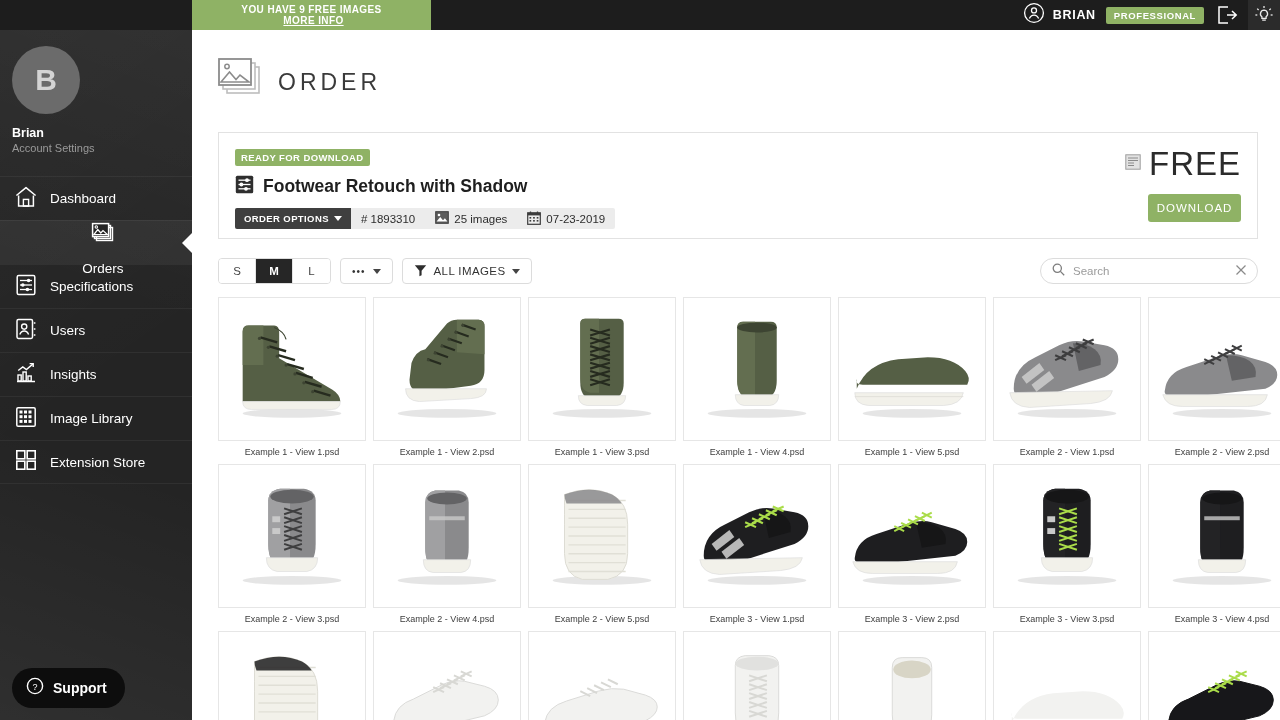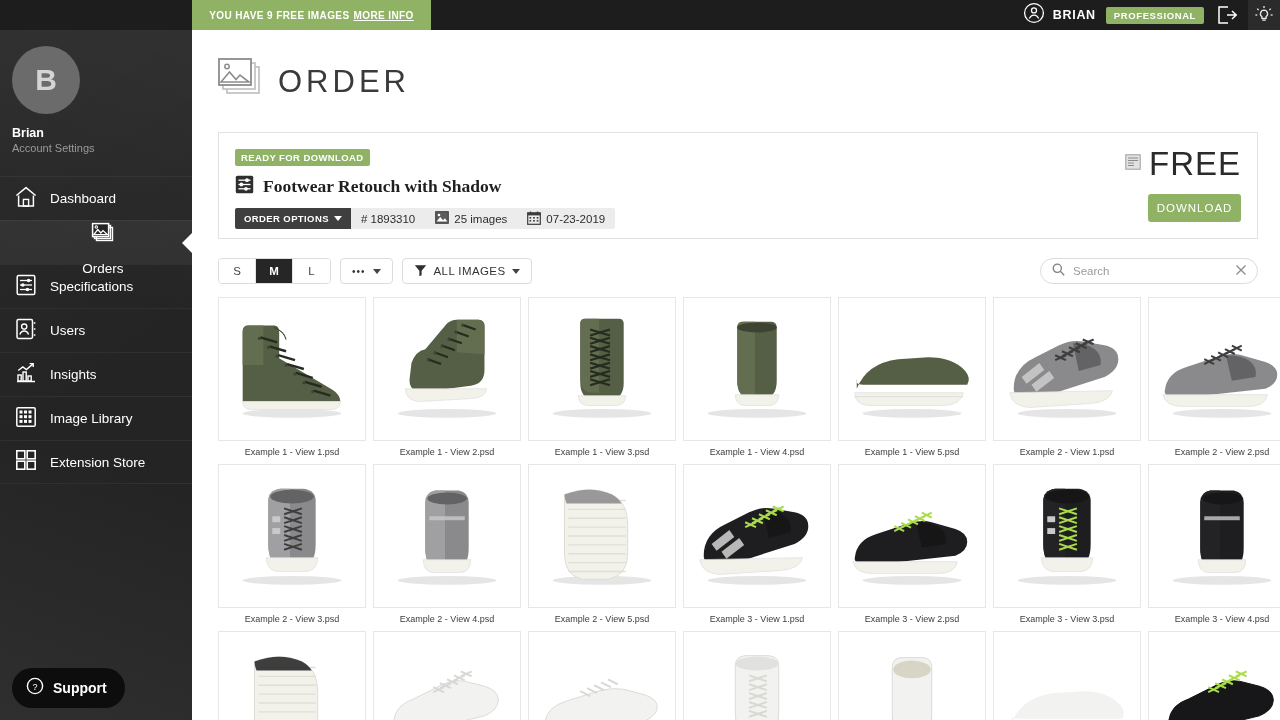--- a/index.html
+++ b/index.html
@@ -15,20 +15,21 @@
   .topbar {
     position: absolute; top: 0; left: 0; width: 1280px; height: 30px;
     background: #1d1d1d; z-index: 30;
   }
   .topbar-free {
     position: absolute; left: 192px; top: 0; width: 239px; height: 30px;
     background: #8fb265;
     display: flex; align-items: center; justify-content: center;
     color: #ffffff; font-size: 10px; font-weight: bold; letter-spacing: .4px;
     white-space: nowrap;
+    flex-direction: column;
   }
   .topbar-free .moreinfo { text-decoration: underline; margin-left: 4px; color:#fff; }
   .topbar-right {
     position: absolute; right: 0; top: 0; height: 30px;
     display: flex; align-items: center; gap: 10px; padding-right: 0;
   }
   .user-chunk { display: flex; align-items: center; gap: 8px; }
   .user-name { color: #ffffff; font-size: 12.5px; font-weight: bold; letter-spacing: .7px; }
   .badge-pro {
     background: #8fb265; color: #ffffff; font-size: 9.5px; font-weight: bold;
@@ -91,32 +92,32 @@
     display: flex; align-items: center; gap: 9px; cursor: pointer;
   }
   .support-label { color: #ffffff; font-size: 14px; font-weight: bold; }
 
   
   .main {
     position: absolute; left: 192px; top: 30px;
     width: 1088px; height: 690px; background: #ffffff; overflow: hidden;
   }
   .page-head { display: flex; align-items: center; gap: 14px; padding: 28px 0 0 26px; }
-  .page-title { font-size: 31px; color: #3a3a3a; letter-spacing: 4px; font-weight: normal; }
+  .page-title { font-size: 23px; color: #3a3a3a; letter-spacing: 4px; font-weight: normal; }
 
   .order-card {
     margin: 26px 22px 0 26px; border: 1px solid #e2e2e2; background: #ffffff;
     padding: 14px 16px 16px 16px; position: relative; height: 107px;
   }
   .tag-ready {
     display: inline-block; background: #8fb265; color: #ffffff;
     font-size: 9.5px; font-weight: bold; letter-spacing: .4px;
     padding: 3px 6px; border-radius: 2px;
   }
-  .order-title-row { display: flex; align-items: center; gap: 9px; margin-top: 9px; font-family: Liberation Serif, serif; }
+  .order-title-row { display: flex; align-items: center; gap: 9px; margin-top: 9px; }
   .order-title { font-size: 17.5px; font-weight: bold; color: #1f1f1f; }
   .meta-bar {
     margin-top: 10px; display: inline-flex; align-items: stretch;
     background: #ececec; border-radius: 2px; overflow: hidden; height: 21px;
   }
   .order-options {
     background: #3f3f3f; color: #ffffff; font-size: 9.5px; font-weight: bold;
     letter-spacing: .4px; display: flex; align-items: center; gap: 5px;
     padding: 0 9px; cursor: pointer;
   }

